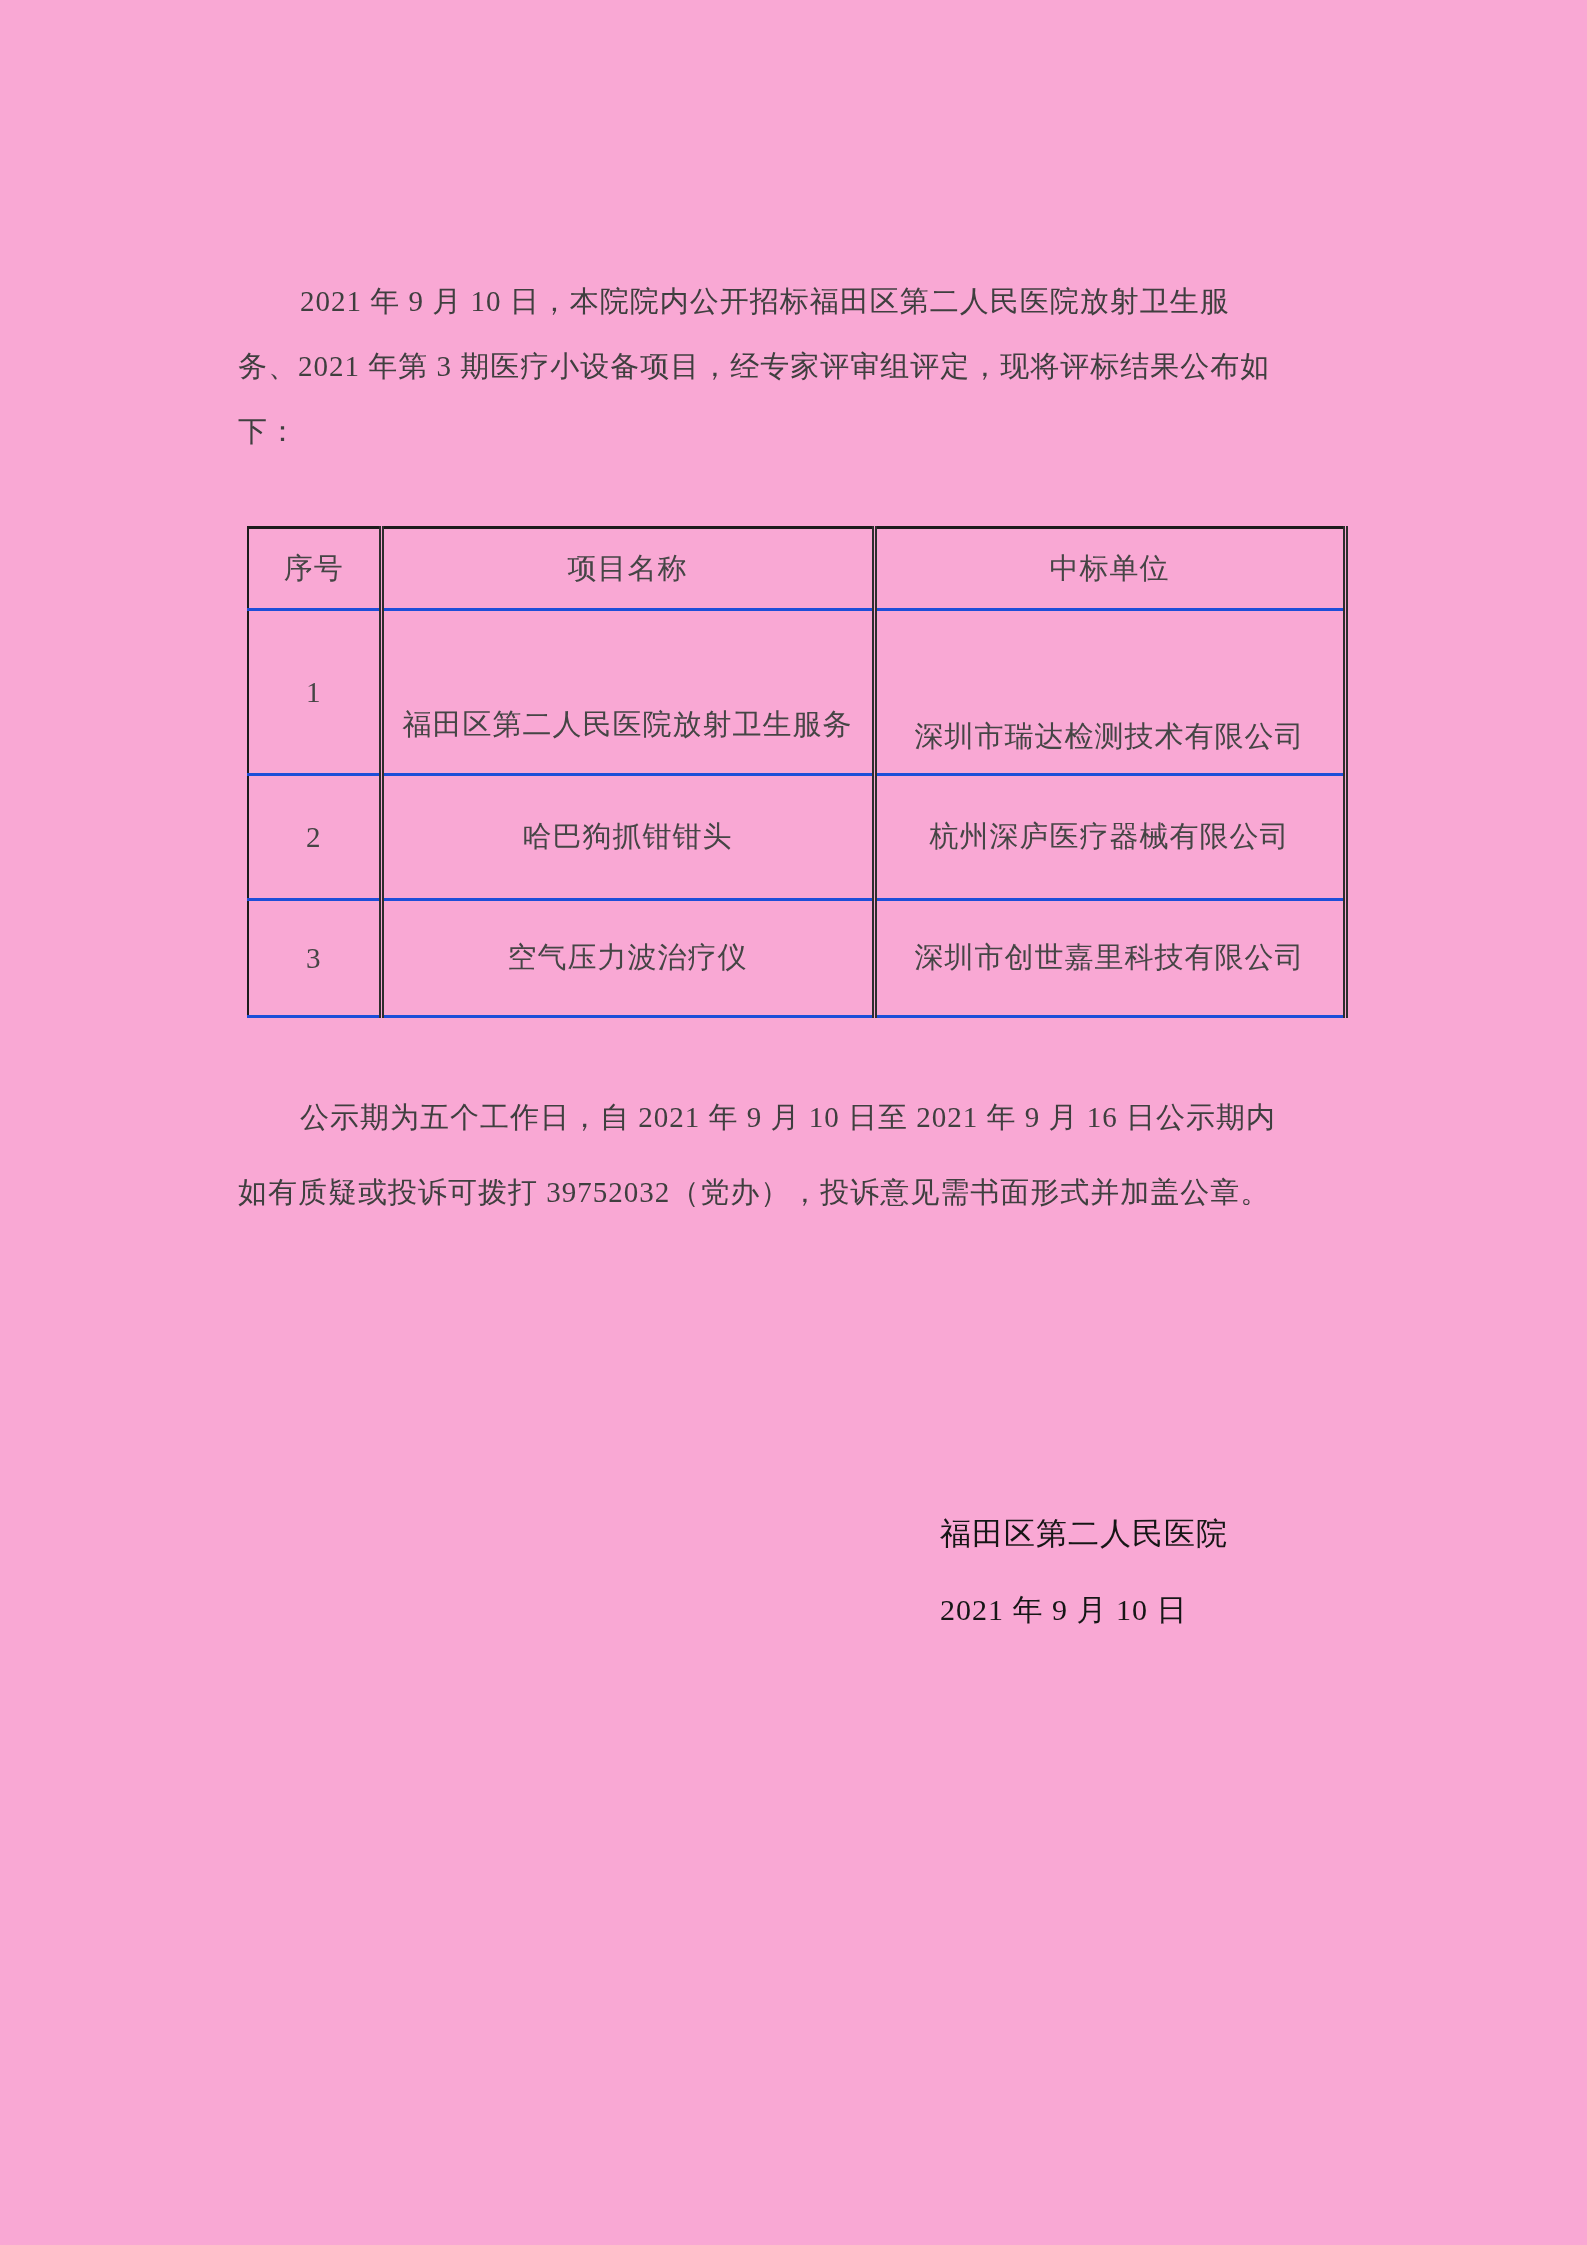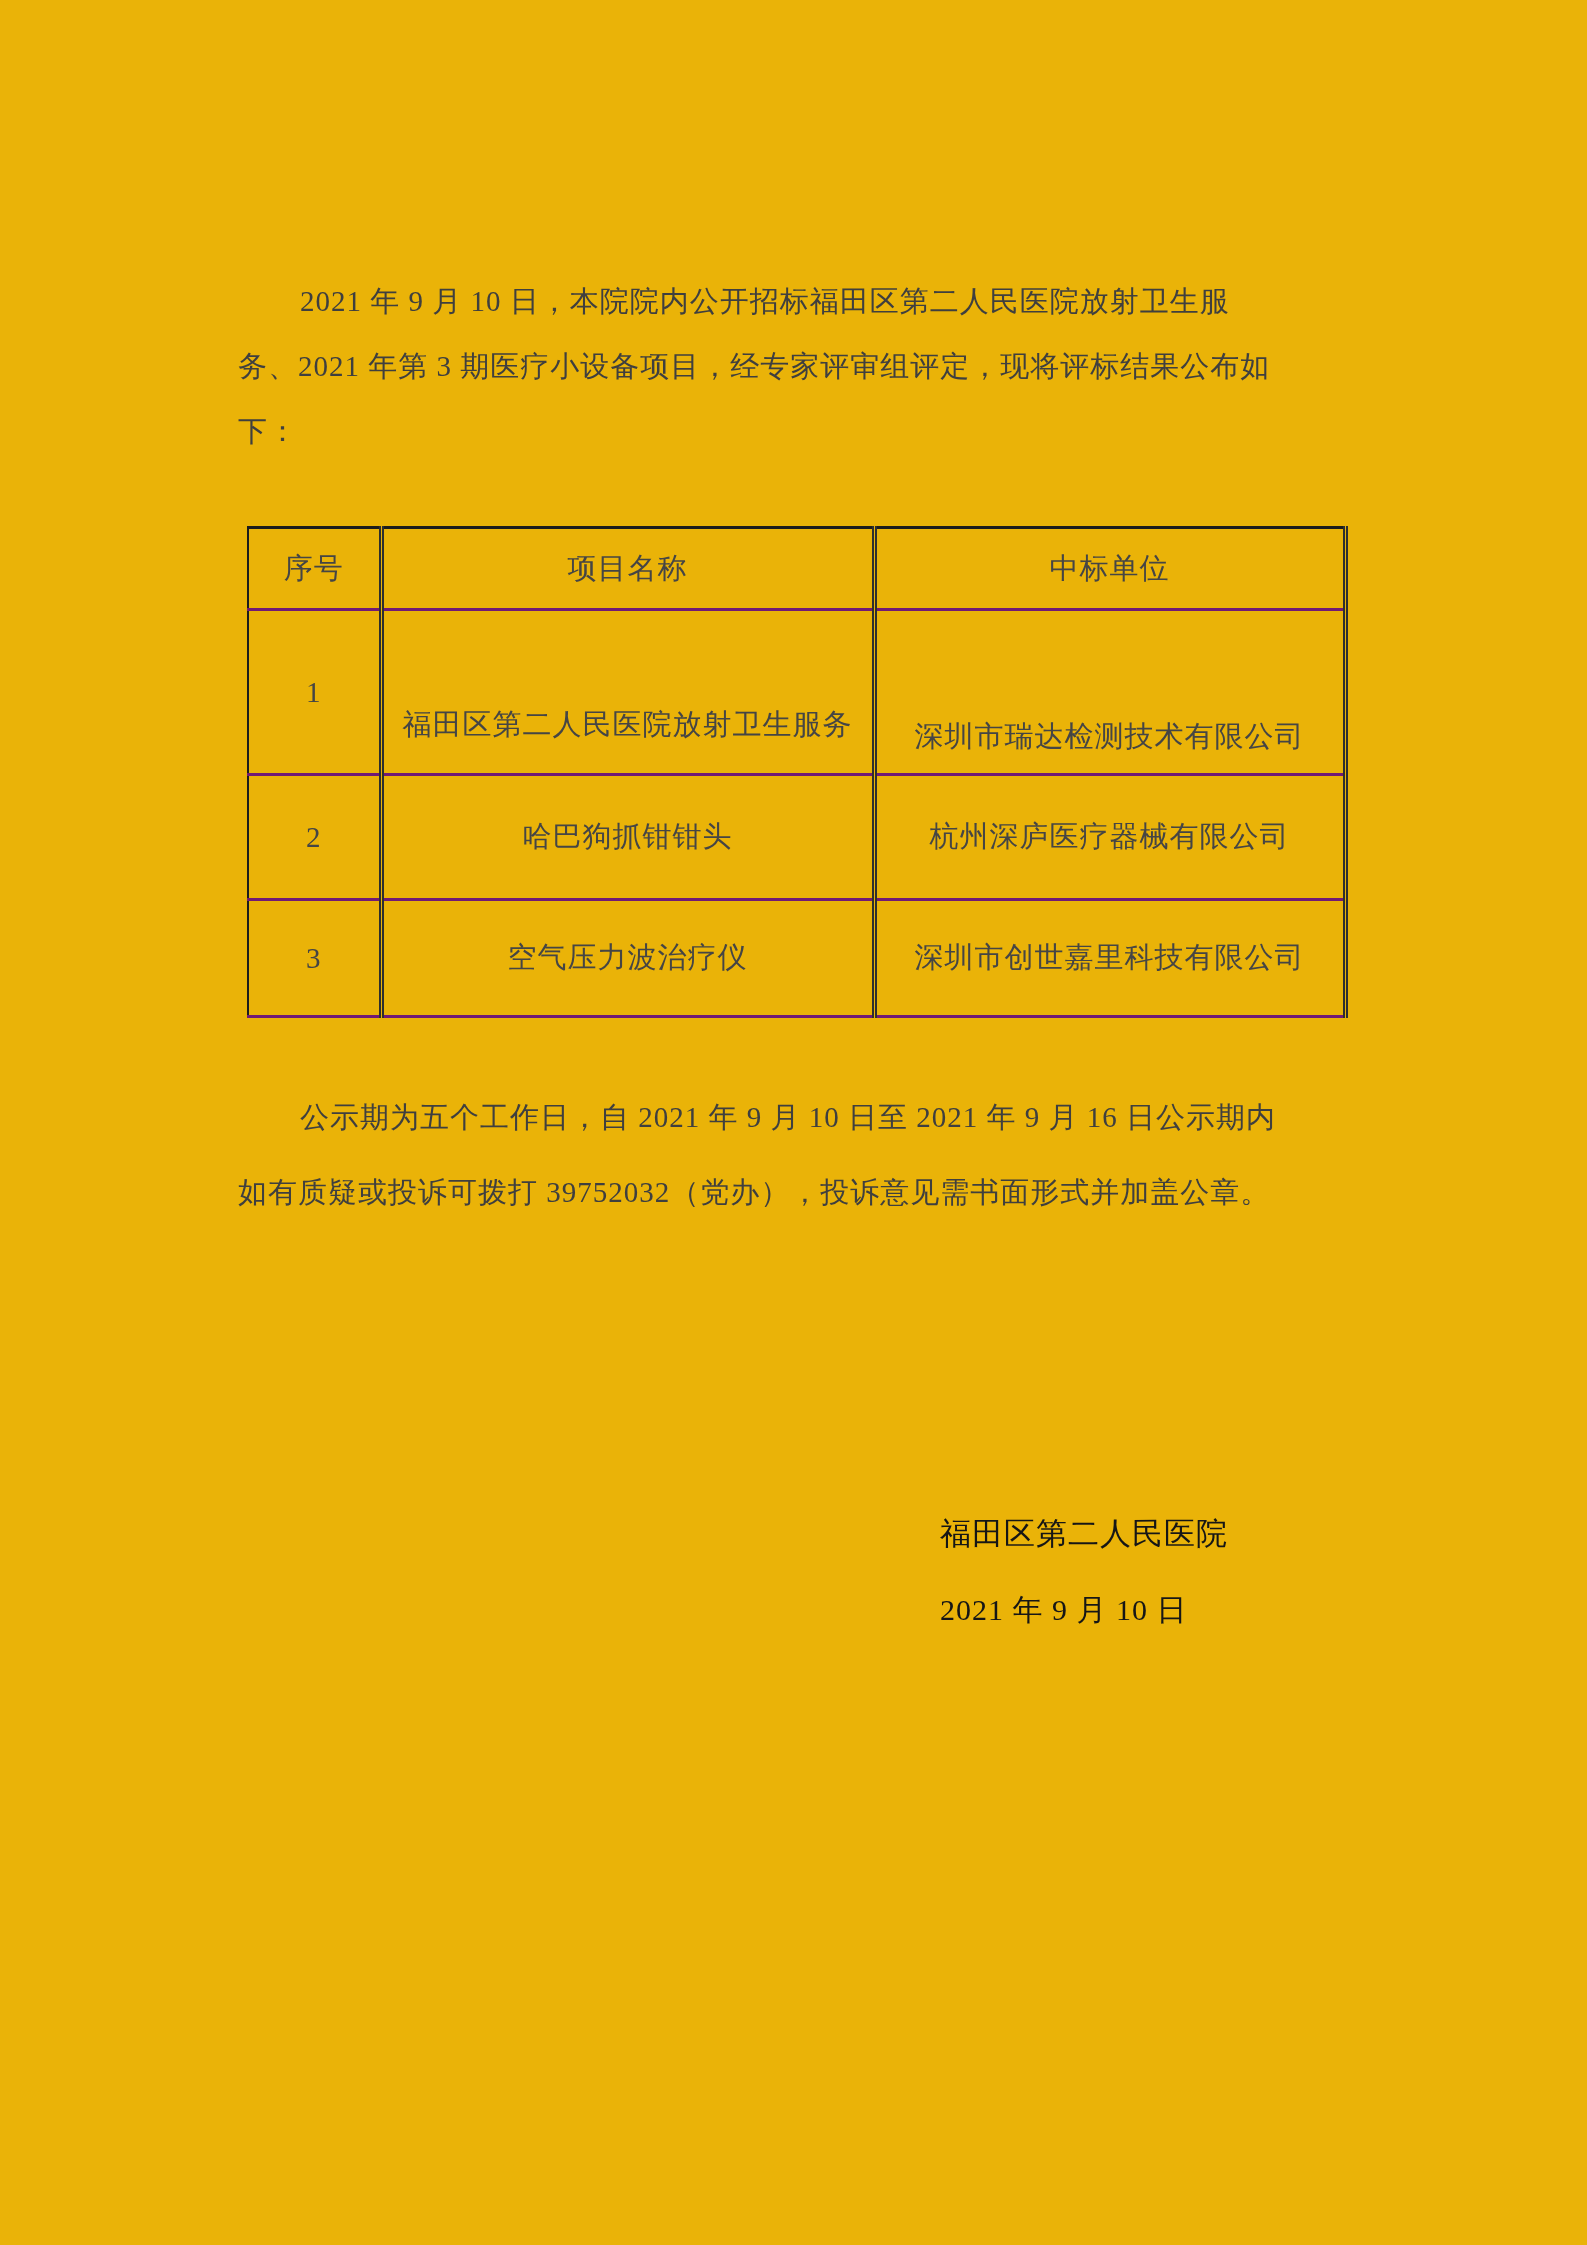--- a/index.html
+++ b/index.html
@@ -4,21 +4,21 @@
 <style>
   html, body {
     margin: 0;
     padding: 0;
     background: #ffffff;
   }
   .page {
     position: relative;
     width: 1587px;
     height: 2245px;
-    background: #eab308;
+    background: #f9a8d4;
     font-family: "Liberation Serif", "DejaVu Serif", serif;
     color: #3f3f3f;
     overflow: hidden;
   }
 
   
   .para {
     position: absolute;
     left: 238px;
     width: 1118px;
@@ -47,21 +47,21 @@
   .results-table col.c1 { width: 133px; }
   .results-table col.c2 { width: 493px; }
   .results-table col.c3 { width: 471px; }
 
   .results-table th,
   .results-table td {
     text-align: center;
     vertical-align: middle;
     font-weight: normal;
     padding: 0;
-    border-bottom: 3px solid #701a75;
+    border-bottom: 3px solid #1d4ed8;
     border-left: 5px double #2e2e2e;
   }
   .results-table th { border-top: 3px solid #1c1c1c; }
   .results-table th:first-child,
   .results-table td:first-child { border-left: 2px solid #1c1c1c; }
   .results-table th:last-child,
   .results-table td:last-child { border-right: 5px double #2e2e2e; text-align: center; }
 
   .results-table tr.hdr    { height: 82px; }
   .results-table tr.row-1  { height: 165px; }

